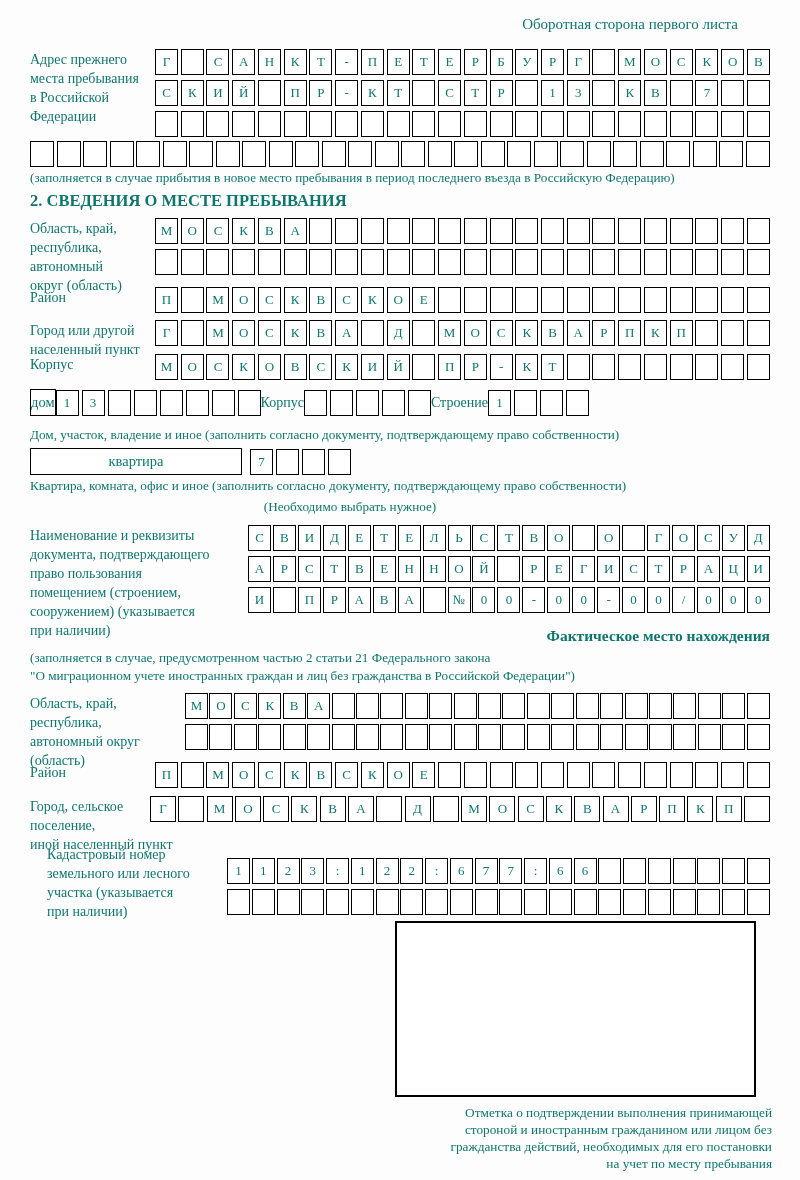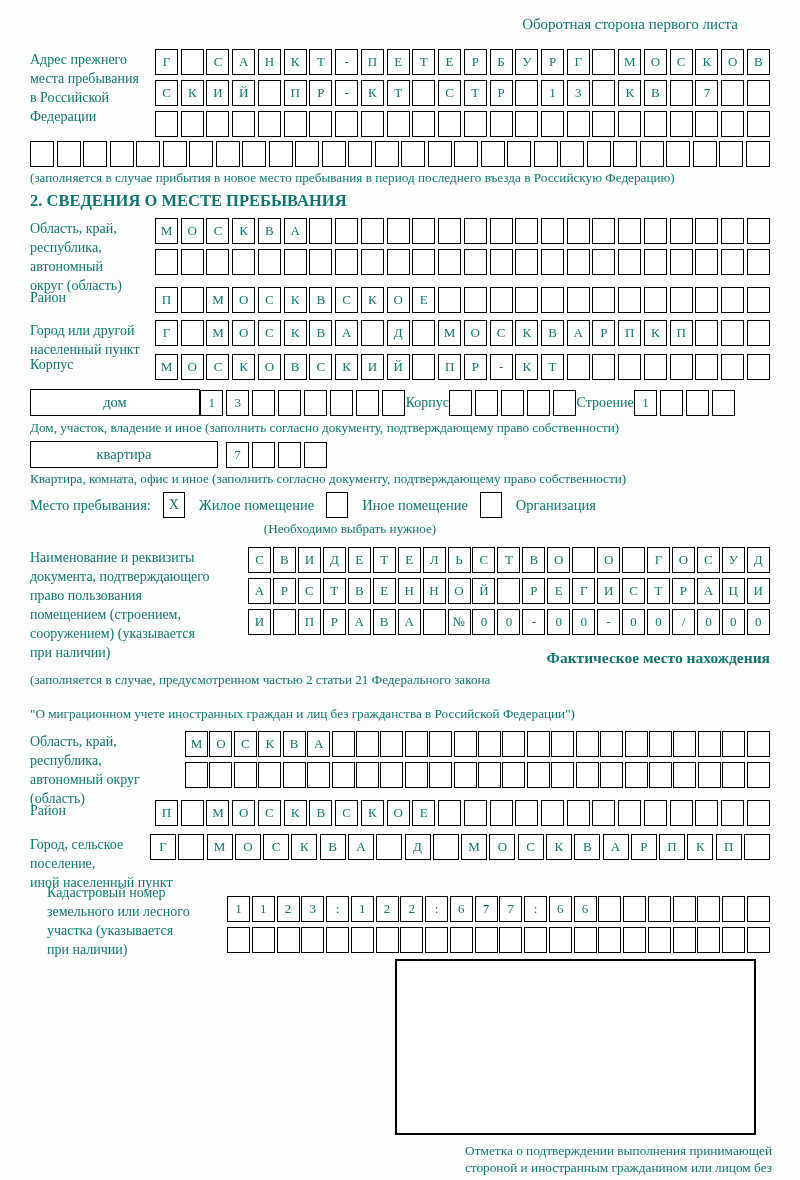--- a/index.html
+++ b/index.html
@@ -21,28 +21,28 @@
   .w615{width:615px}.w740{width:740px}.w585{width:585px}.w620{width:620px}.w543{width:543px}.w522{width:522px}
   .w620 .cell{width:24px}
   .w740 .cell{width:22px}
   .ml125{margin-left:125px}.ml155{margin-left:155px}.ml120{margin-left:120px}.ml197{margin-left:197px}.ml218{margin-left:218px}
   .prev{margin-top:16px;margin-bottom:4px;}
   .rowD{margin-bottom:3px;}
   .cap{font-size:13.2px;line-height:16px;margin-bottom:5px;}
   .center{text-align:left;}
   .h2t{font-weight:bold;font-size:16.5px;margin:2px 0 7px 0;}
   .h3t{font-weight:bold;font-size:15.5px;text-align:right;margin:0 0 5px 0;}
-  .mb2{margin-bottom:18px}.mb6{margin-bottom:6px}.mb7{margin-bottom:7px}
+  .mb2{margin-bottom:2px}.mb6{margin-bottom:6px}.mb7{margin-bottom:7px}
   .mb8{margin-bottom:8px}.mb9{margin-bottom:9px}.mb12{margin-bottom:12px}
   .mb14{margin-bottom:14px}.mb18{margin-bottom:36px}
-  .houserow{display:flex;width:705px;justify-content:space-between;align-items:center;margin-bottom:4px;}
+  .houserow{display:flex;width:559px;justify-content:space-between;align-items:center;margin-bottom:11px;}
   .inline-cells{display:flex;gap:3px;}
   .wbox{height:27px;border:1.6px solid #000;display:flex;align-items:center;justify-content:center;
         font-size:14.5px;background:#fff;box-sizing:border-box;}
-  .w170{width:170px}.w200{width:188px}
+  .w170{width:170px}.w200{width:212px}
   .inlbl{font-size:14px;}
   .aptrow{display:flex;align-items:center;gap:8px;margin-bottom:3px;}
   .placerow{display:flex;align-items:center;margin-bottom:3px;font-size:14.5px;}
   .chk{flex:none;width:20px;height:24px;border:1.6px solid #000;display:flex;align-items:center;
        justify-content:center;font-size:14px;margin:0 14px 0 12px;background:#fff;}
   .neednote{font-size:13.2px;margin:0 0 10px 190px;width:260px;text-align:center;}
   .markbox{width:357px;height:172px;border:2px solid #000;margin:0 0 7px 365px;background:#fff;}
   .markcap{width:390px;margin-left:352px;text-align:right;font-size:13.3px;line-height:17px;white-space:pre-line;}
 </style>
 </head>
@@ -368,29 +368,20 @@
     </div>
     <div class="inline-cells">
         <div class="cell">7</div>
         <div class="cell"></div>
         <div class="cell"></div>
         <div class="cell"></div>
       </div>
   </div>
   <div class="cap">Квартира, комната, офис и иное (заполнить согласно документу, подтверждающему право собственности)</div>
 
-  <div class="placerow">
-    <span>Место пребывания:</span>
-    <span class="chk">X</span>
-    <span>Жилое помещение</span>
-    <span class="chk"></span>
-    <span>Иное помещение</span>
-    <span class="chk"></span>
-    <span>Организация</span>
-  </div>
   <div class="neednote">(Необходимо выбрать нужное)</div>
 
   <div class="blk mb14">
     <div class="lbl w-lbl212">Наименование и реквизиты
 документа, подтверждающего
 право пользования
 помещением (строением,
 сооружением) (указывается
 при наличии)</div>
     <div class="rows ml218">

